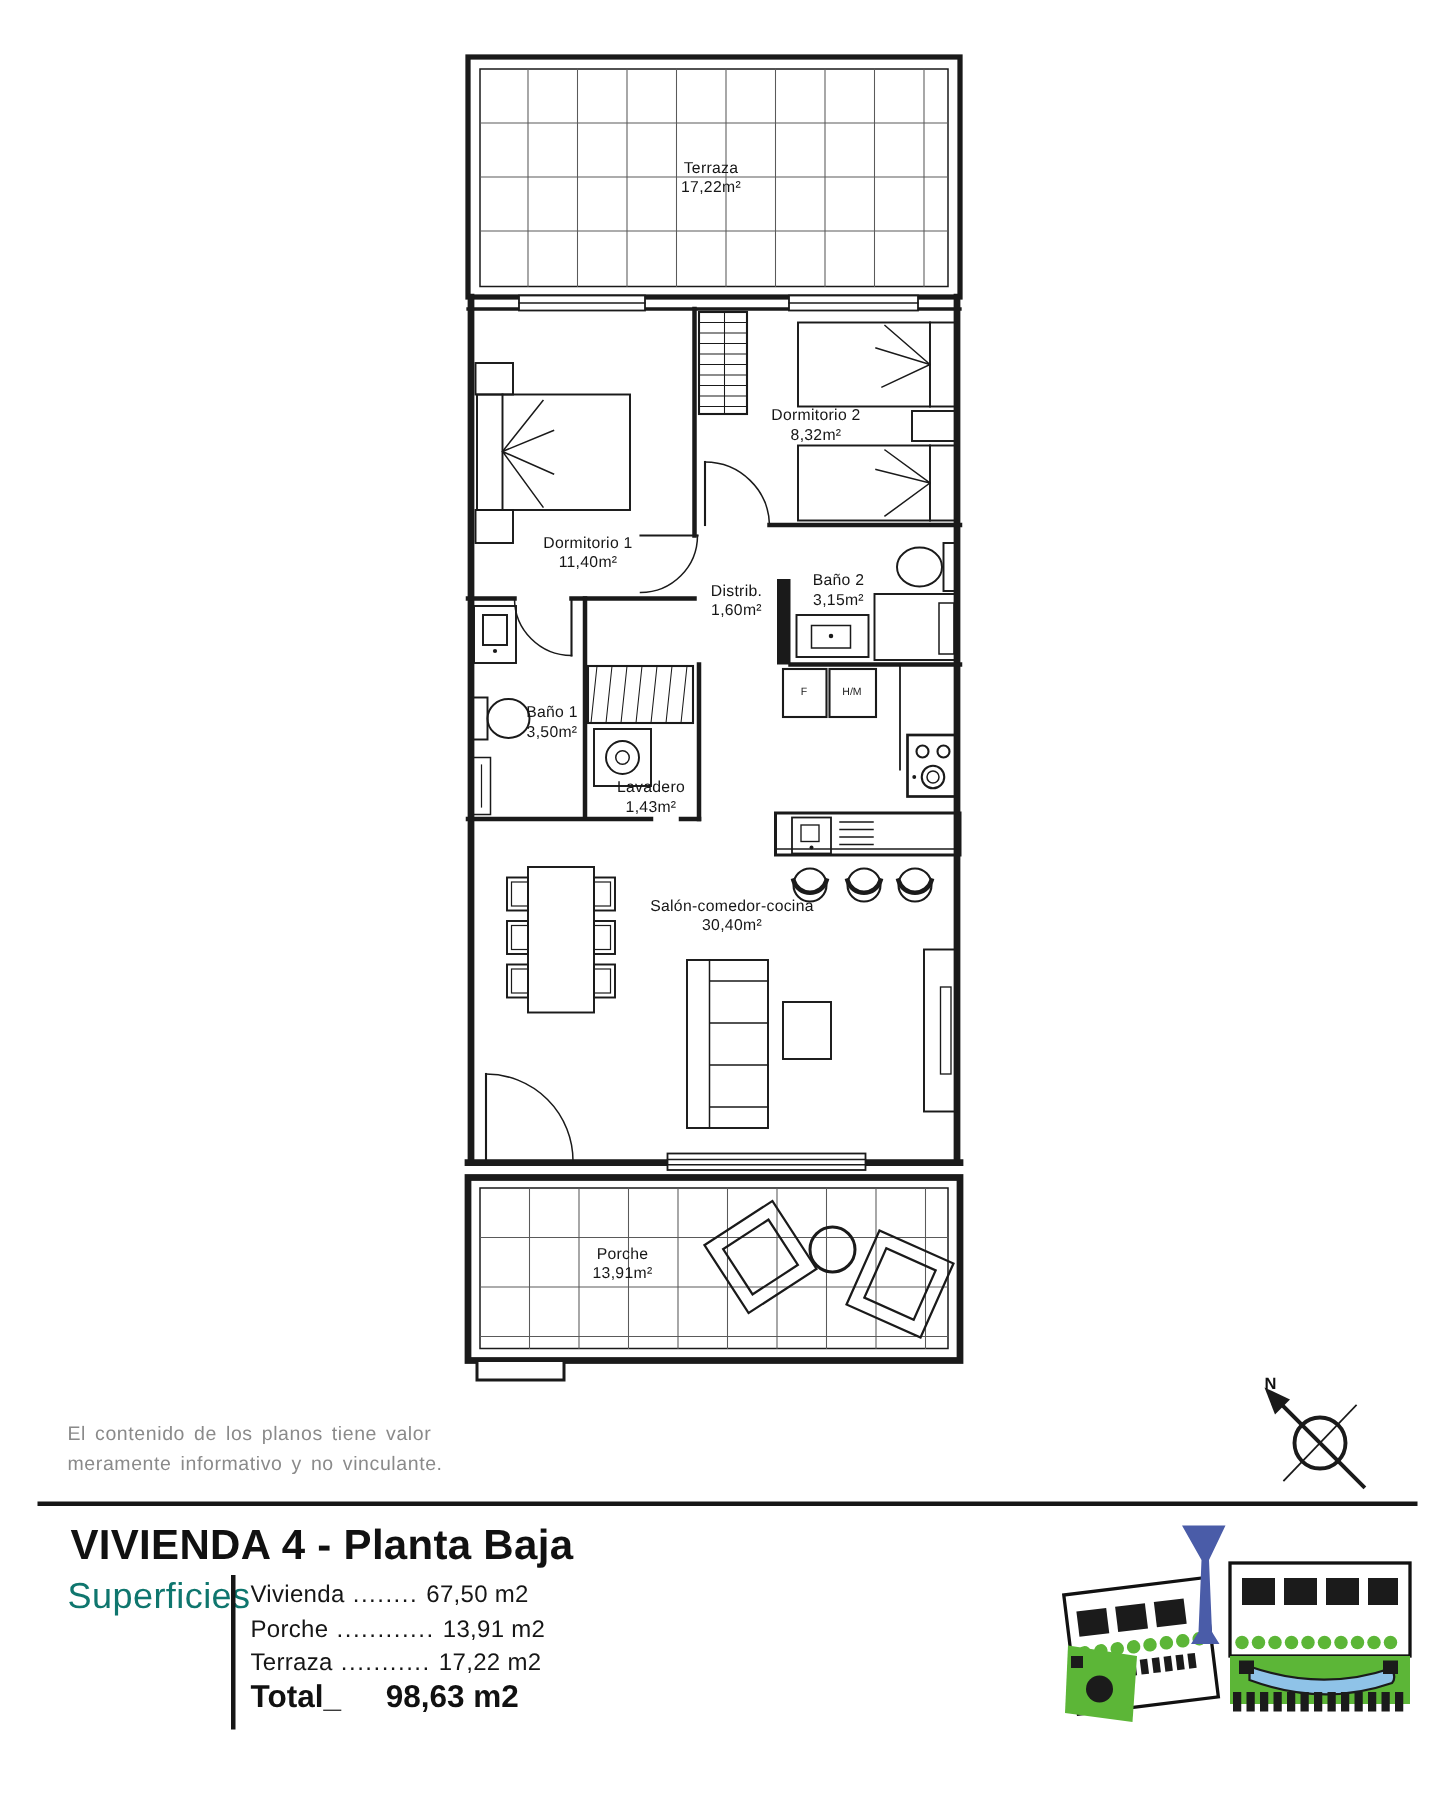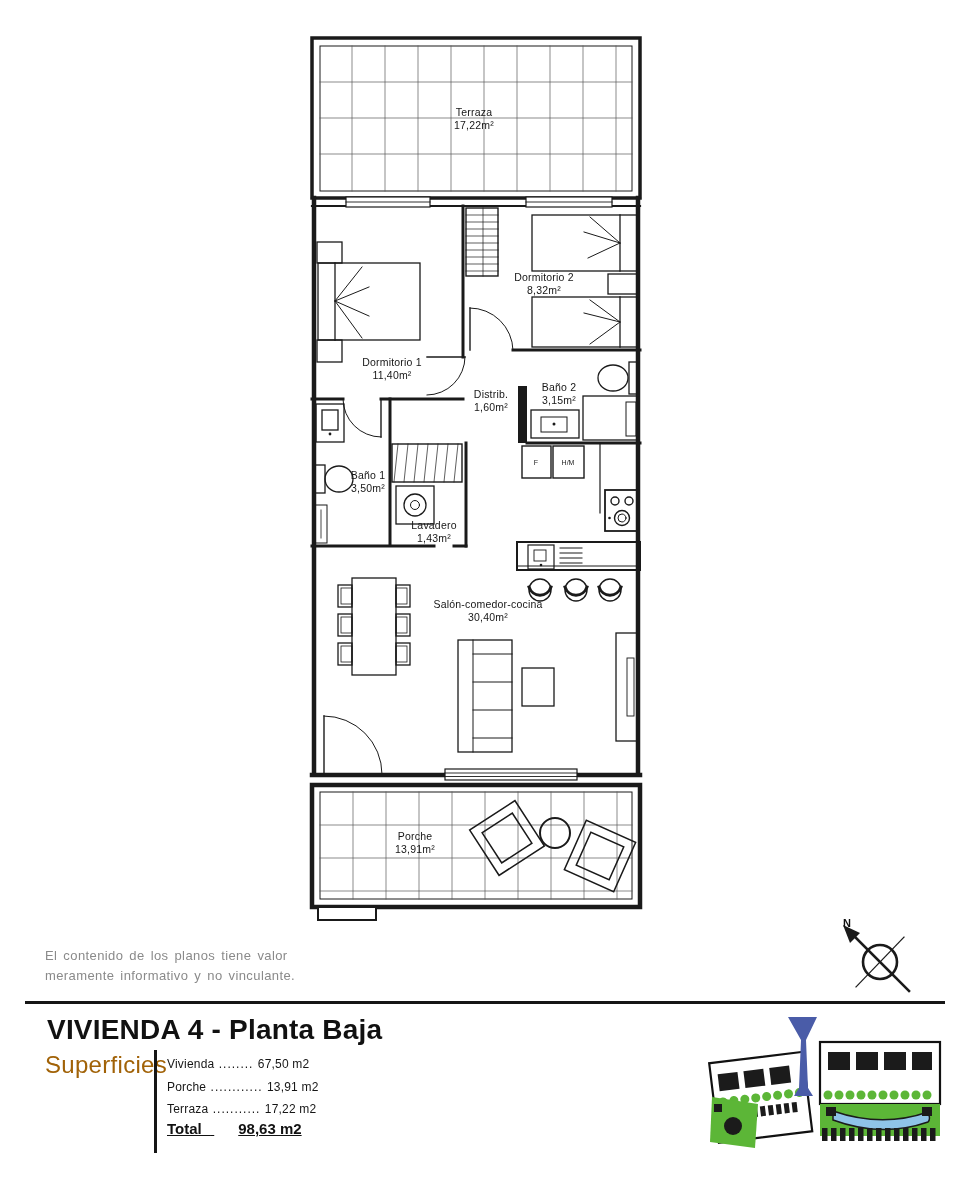--- a/index.html
+++ b/index.html
@@ -32,33 +32,33 @@
   
   .divider{
     position:absolute;left:25px;top:1001px;width:920px;height:2.5px;background:#161616;
   }
   
   .plan-title{
     position:absolute;left:47px;top:1014px;font-size:28px;font-weight:bold;
     color:#111;letter-spacing:.2px;
   }
   .superficies-heading{
-    position:absolute;left:45px;top:1051px;font-size:24px;color:#a16207;
+    position:absolute;left:45px;top:1051px;font-size:24px;color:#0f766e;
     letter-spacing:.3px;
   }
   .surface-rule{
     position:absolute;left:154px;top:1050px;width:2.5px;height:103px;background:#161616;
   }
   .surface-rows{
-    position:absolute;left:167px;top:1053px;font-size:12px;line-height:22.5px;color:#161616;
+    position:absolute;left:167px;top:1053px;font-size:16px;line-height:22.5px;color:#161616;
   }
   .surface-row span{letter-spacing:.2px;}
   .surface-row .dots{letter-spacing:1px;margin:0 1px;}
   .surface-total{
-    position:absolute;left:167px;top:1120px;font-size:15px;font-weight:bold;color:#111;text-decoration:underline;
+    position:absolute;left:167px;top:1120px;font-size:21px;font-weight:bold;color:#111;
   }
   .surface-total .tval{margin-left:24px;}
 </style>
 </head>
 <body>
 
 <svg class="abs" style="left:0;top:0" width="958" height="1200" viewBox="0 0 958 1200">
   <g fill="none" stroke="#1a1a1a" stroke-linecap="square">
 
     <g>

